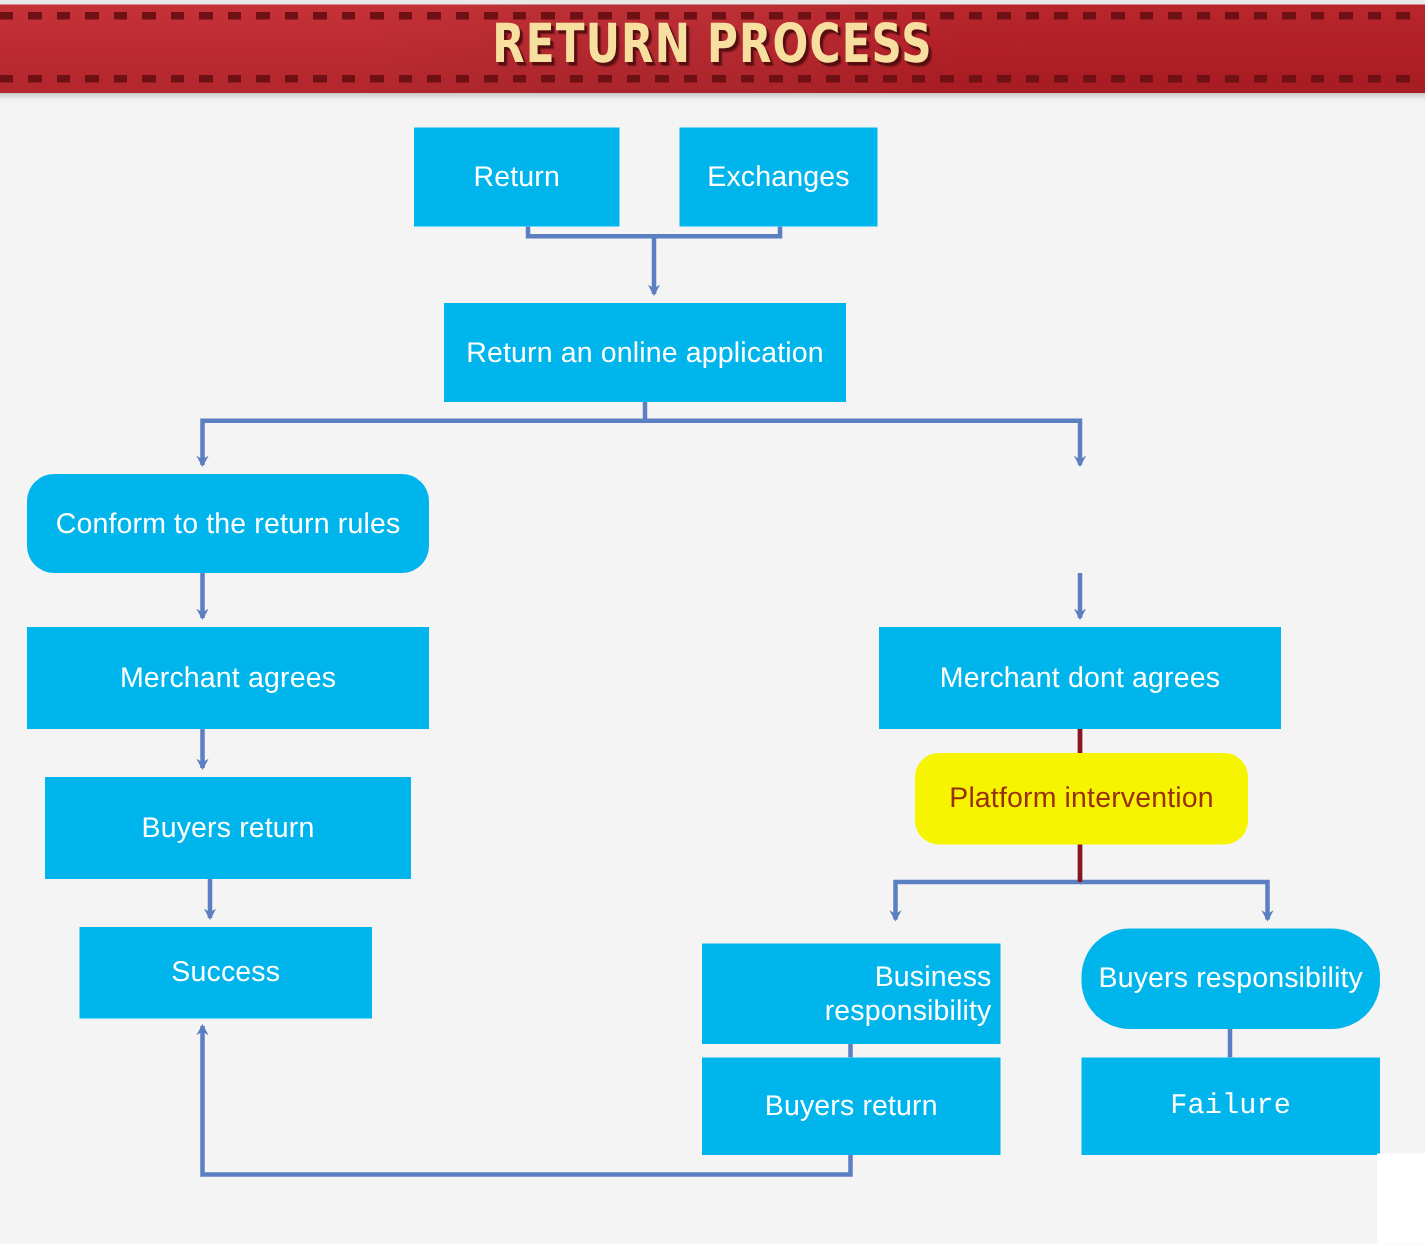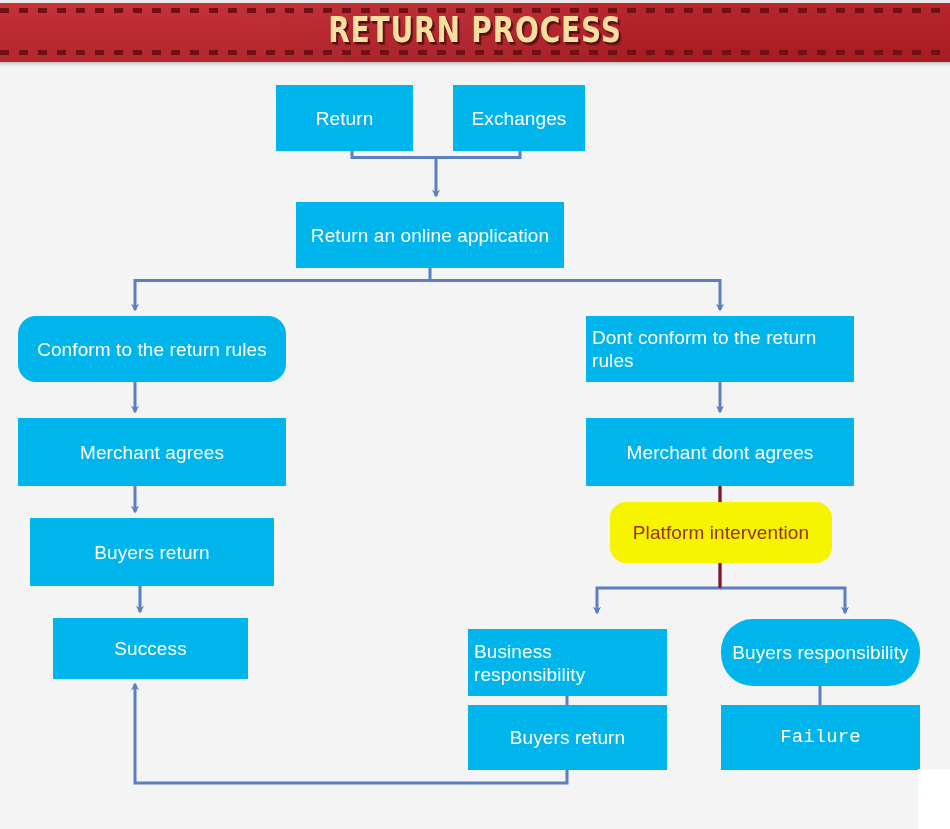--- a/index.html
+++ b/index.html
@@ -58,21 +58,21 @@
     background:#f4f4f4;
   }
   #edges{position:absolute;left:0;top:0;width:950px;height:760px;}
 
   .node{
     position:absolute;
     box-sizing:border-box;
     background:#00b5eb;
     color:#ffffff;
     display:flex;align-items:center;justify-content:center;
-    text-align:left;
+    text-align:right;
     font-size:19px;
     line-height:23px;
     font-family:"Liberation Sans", sans-serif;
     letter-spacing:0.1px;
     padding:2px 6px;
   }
   .node.yellow{
     background:#f6f400;
     color:#99300c;
     border-radius:16px;
@@ -137,21 +137,20 @@
   </svg>
 
   <div class="node" style="left:276px;top:16px;width:137px;height:66px;">Return</div>
 
   <div class="node" style="left:453px;top:16px;width:132px;height:66px;">Exchanges</div>
 
   <div class="node" style="left:296px;top:133px;width:268px;height:66px;">Return an online application</div>
 
   <div class="node" style="left:18px;top:247px;width:268px;height:66px;border-radius:18px;">Conform to the return rules</div>
 
-  <div class="node" style="left:586px;top:247px;width:268px;height:66px;">Dont conform to the return rules</div>
 
   <div class="node" style="left:18px;top:349px;width:268px;height:68px;">Merchant agrees</div>
 
   <div class="node" style="left:586px;top:349px;width:268px;height:68px;">Merchant dont agrees</div>
 
   <div class="node yellow" style="left:610px;top:433px;width:222px;height:61px;">Platform intervention</div>
 
   <div class="node" style="left:30px;top:449px;width:244px;height:68px;">Buyers return</div>
 
   <div class="node" style="left:53px;top:549px;width:195px;height:61px;">Success</div>

